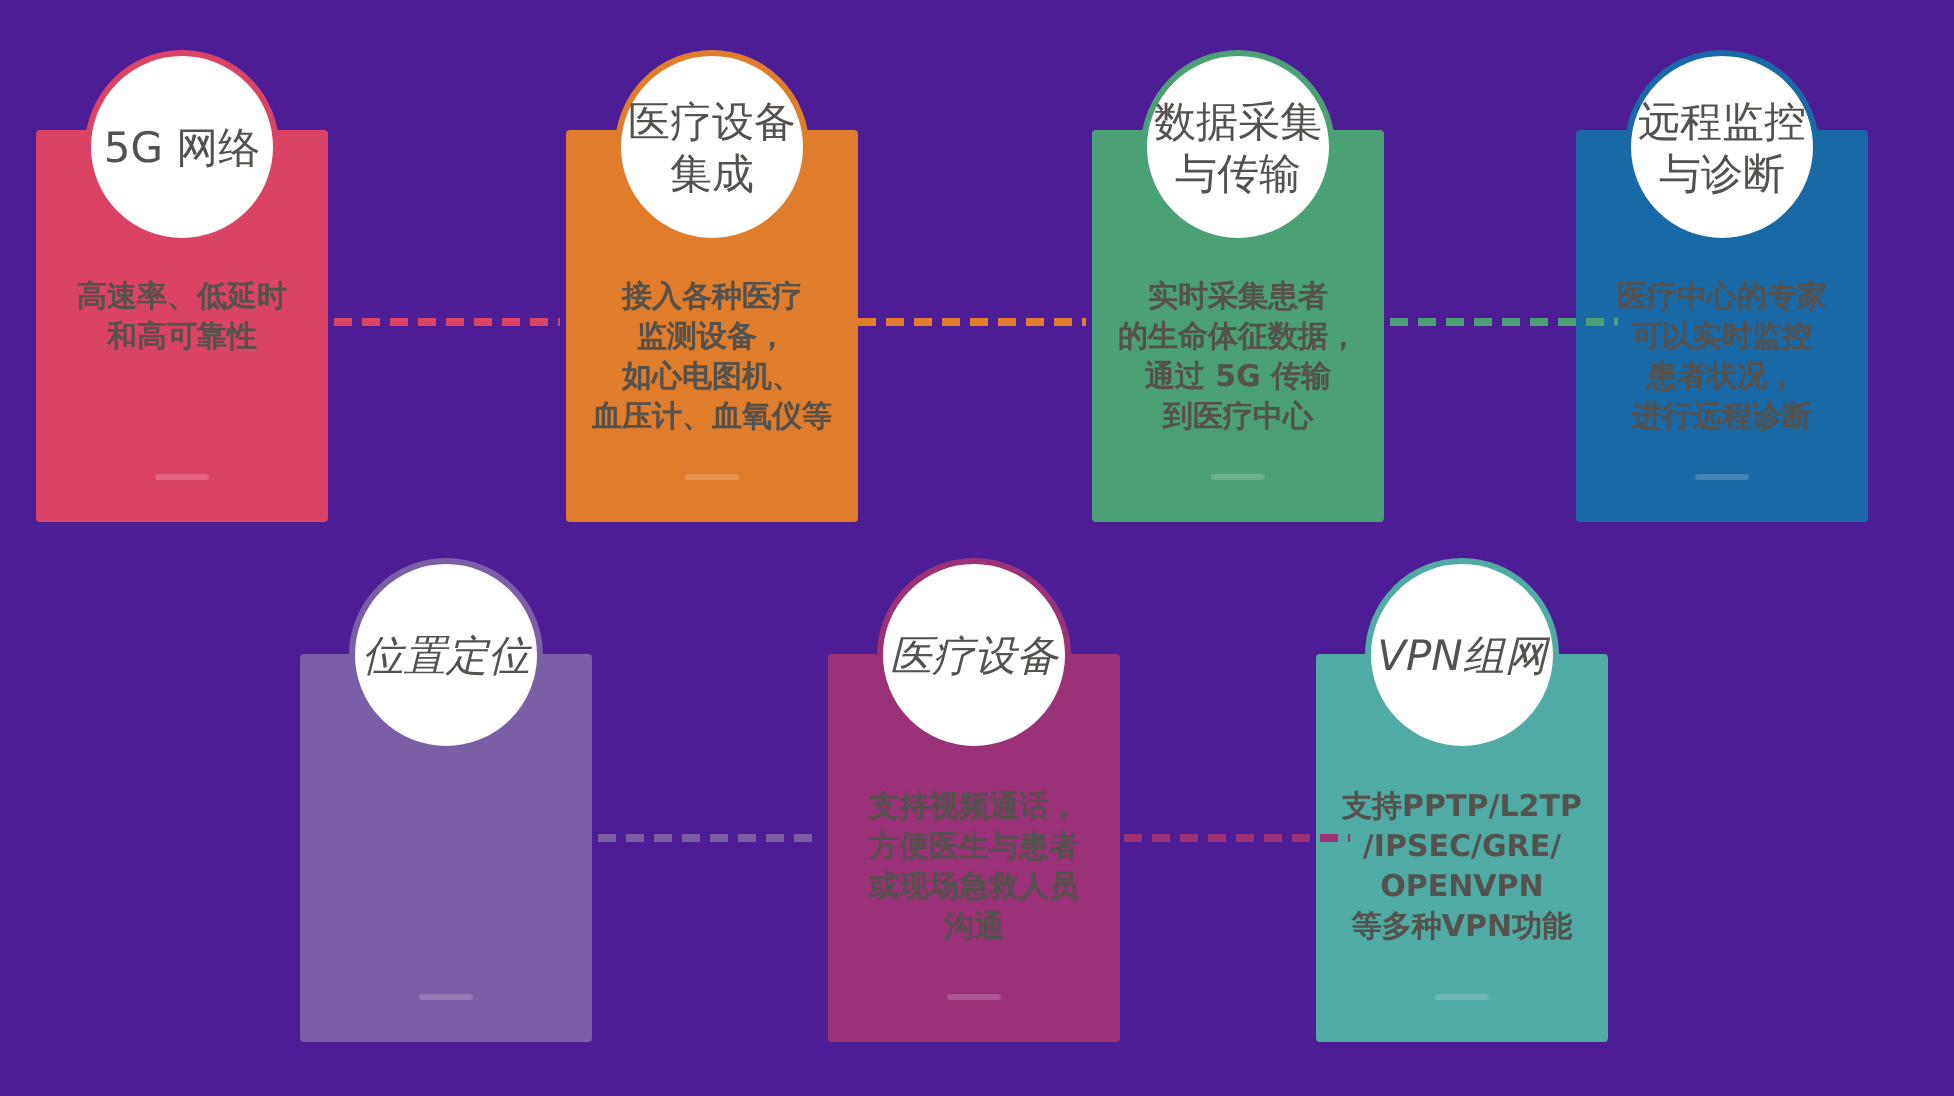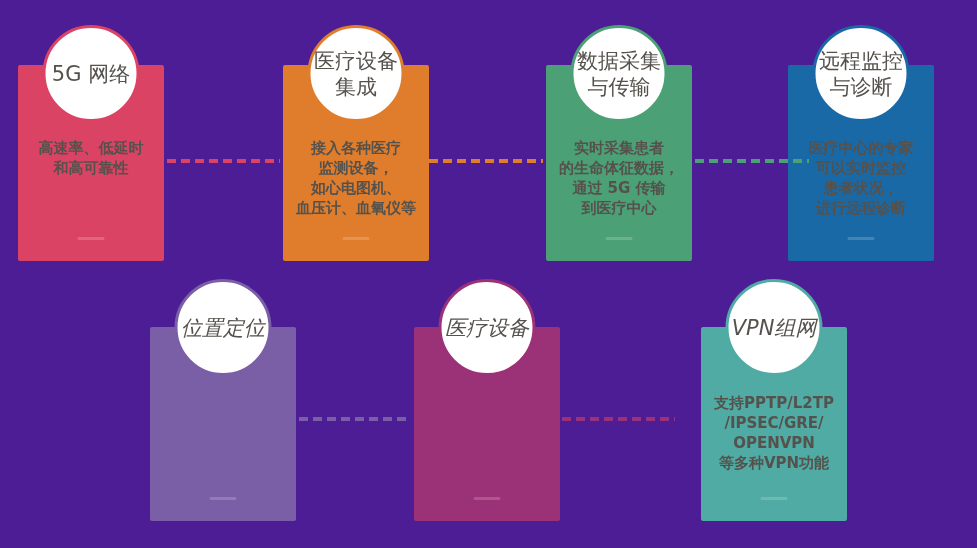--- a/index.html
+++ b/index.html
@@ -133,24 +133,28 @@
     <div class="circle">
       <div class="title">位置定位</div>
     </div>
     <div class="shine"></div>
   </div>
 
   <div class="card bottom" style="left: 414px; --c: #9B3177;">
     <div class="circle">
       <div class="title">医疗设备</div>
     </div>
+    <div class="desc">支持视频通话，
+方便医生与患者
+或现场急救人员
+沟通</div>
     <div class="shine"></div>
   </div>
 
-  <div class="card bottom" style="left: 701px; --c: #4FABA3;">
+  <div class="card bottom" style="left: 658px; --c: #4FABA3;">
     <div class="circle">
       <div class="title">VPN组网</div>
     </div>
     <div class="desc">支持PPTP/L2TP
 /IPSEC/GRE/
 OPENVPN
 等多种VPN功能</div>
     <div class="shine"></div>
   </div>
 

